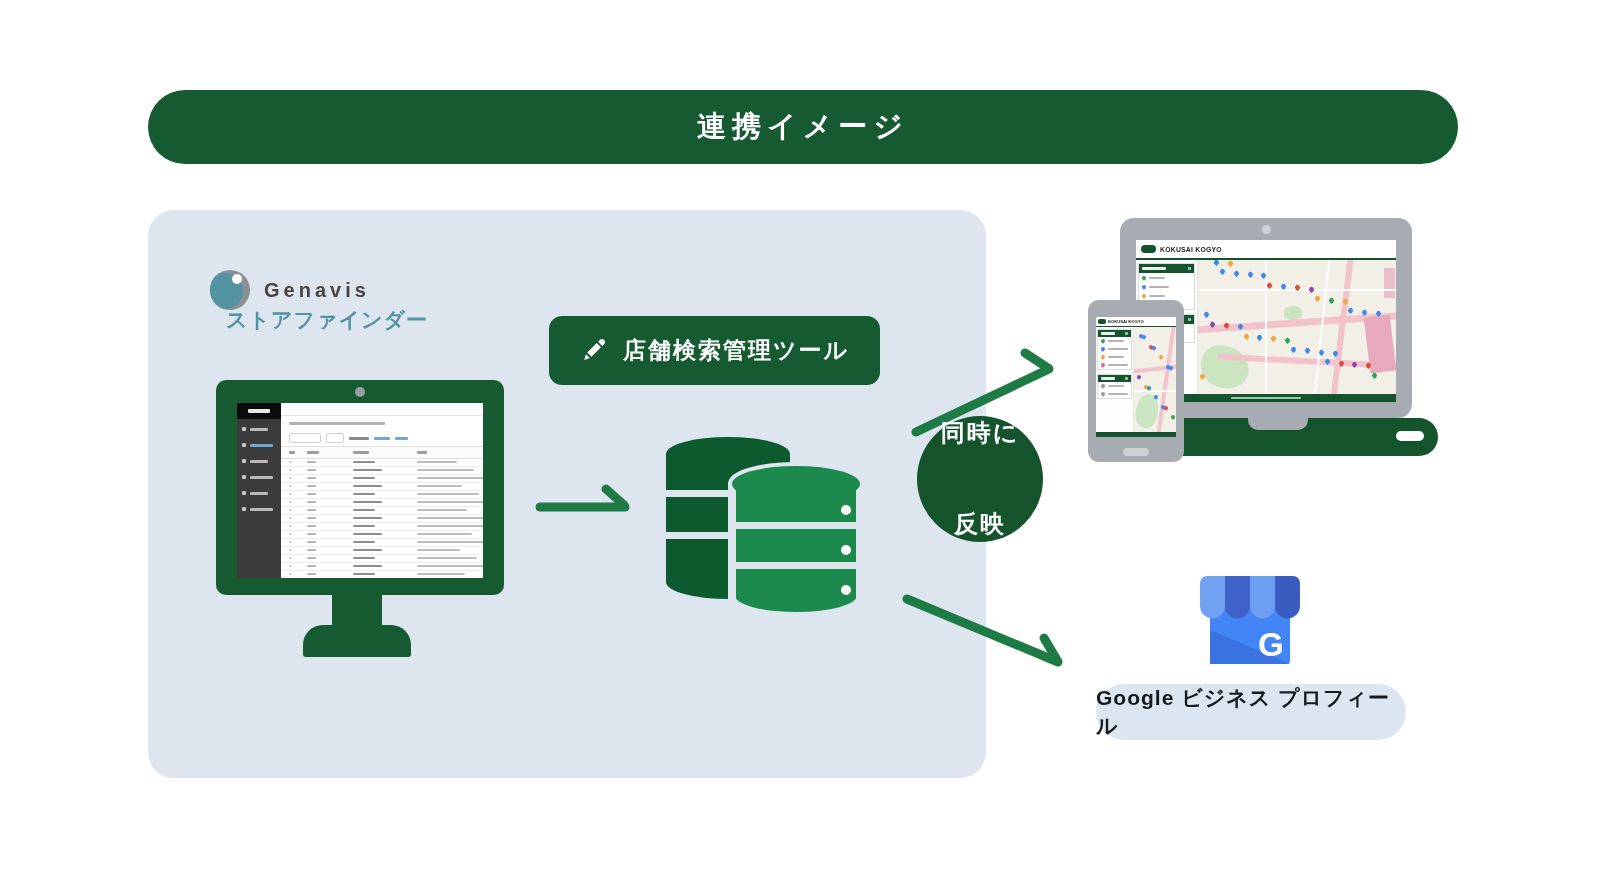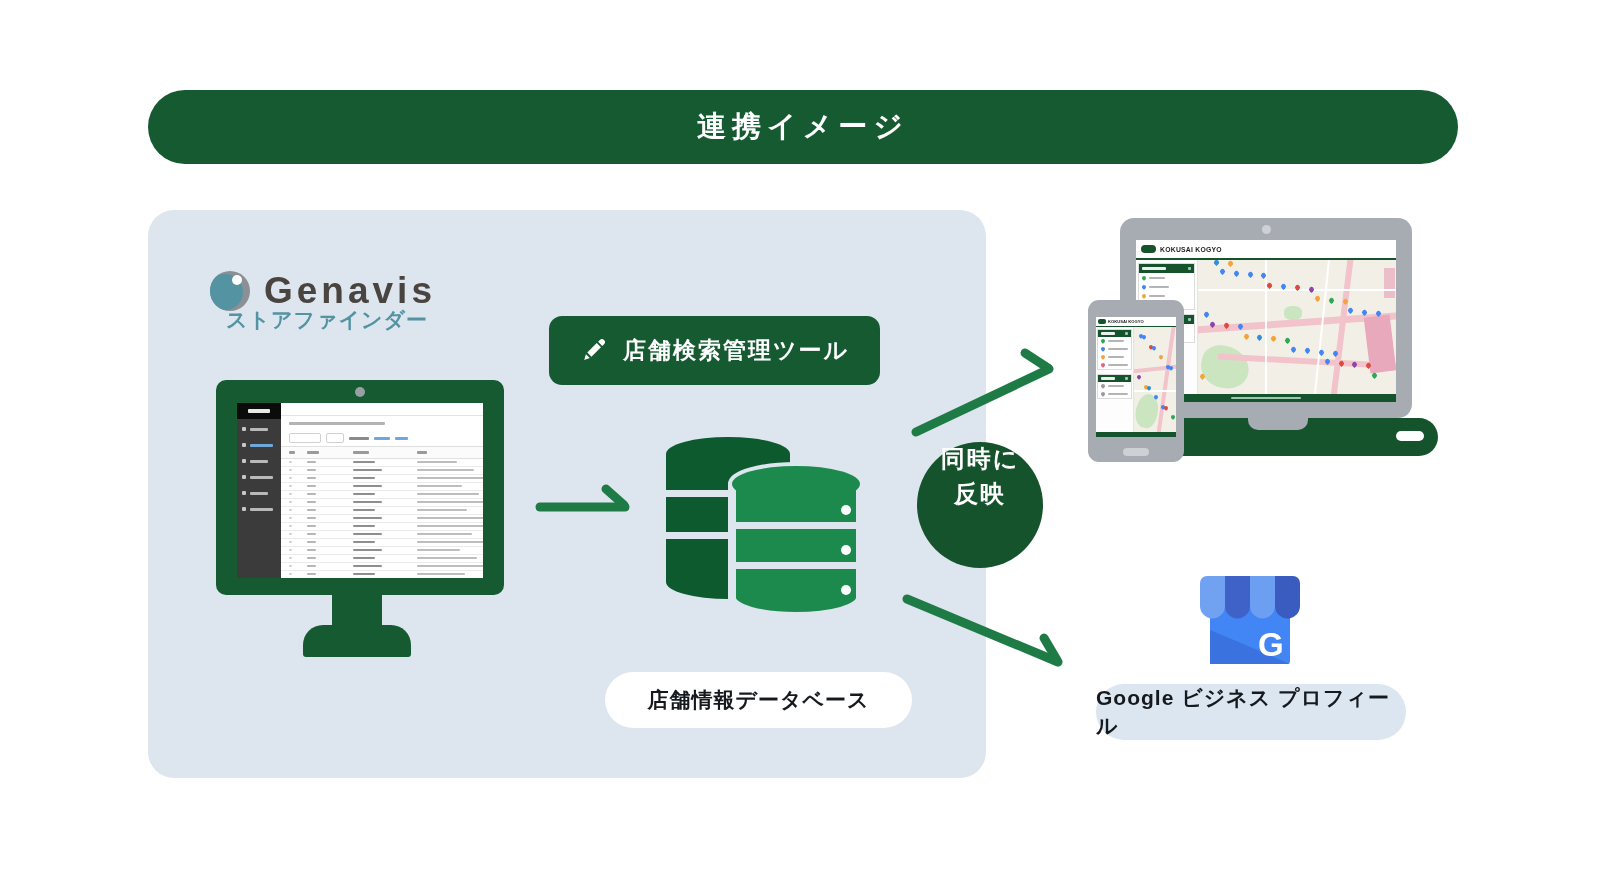--- a/index.html
+++ b/index.html
@@ -11,21 +11,21 @@
   .banner-title{color:#fff;font-size:29px;font-weight:700;letter-spacing:6px;}
 
   
   .panel{position:absolute;left:148px;top:210px;width:838px;height:568px;background:#DDE6EF;border-radius:26px;}
 
   
   .logo-row{position:absolute;left:210px;top:270px;display:flex;align-items:center;}
   .logo-mark{position:relative;width:40px;height:40px;border-radius:50%;background:#8a9094;overflow:hidden;}
   .logo-mark .inner{position:absolute;left:-3px;top:3px;width:36px;height:36px;border-radius:50%;background:#5493A2;}
   .logo-mark .notch{position:absolute;left:22px;top:4px;width:10px;height:10px;border-radius:50%;background:#fdfdfd;}
-  .logo-brand{margin-left:14px;font-size:37px;font-weight:700;color:#4a4441;letter-spacing:4px;}
+  .logo-brand{margin-left:14px;font-size:20px;font-weight:700;color:#4a4441;letter-spacing:4px;}
   .logo-line2{position:absolute;left:214px;top:306px;display:flex;align-items:baseline;color:#5493A2;}
   .logo-product{font-size:38px;font-weight:700;letter-spacing:2px;}
   .logo-subtitle{font-size:21px;font-weight:700;margin-left:12px;letter-spacing:1px;}
 
   
   .monitor{position:absolute;left:216px;top:380px;width:288px;height:215px;background:#155A31;border-radius:10px;}
   .monitor .cam{position:absolute;left:50%;top:7px;width:10px;height:10px;margin-left:-5px;border-radius:50%;background:#98a0a6;}
   .monitor-screen{position:absolute;left:21px;top:23px;width:246px;height:175px;background:#fff;overflow:hidden;display:flex;}
   .admin-side{width:44px;background:#3b3b3b;flex:none;}
   .admin-side .hd{height:16px;background:#0b0b0b;display:flex;align-items:center;justify-content:center;}
@@ -56,22 +56,22 @@
     font-size:21px;font-weight:700;color:#15191d;letter-spacing:1px;}
   .pill.white{background:#ffffff;}
   .pill.blue{background:#DCE6F0;}
 
   
   .edit-btn{position:absolute;left:549px;top:316px;width:331px;height:69px;background:#155A31;border-radius:13px;
     display:flex;align-items:center;justify-content:center;gap:16px;}
   .edit-btn .lbl{color:#fff;font-size:23px;font-weight:700;letter-spacing:2px;}
 
   
-  .sync-circle{position:absolute;left:917px;top:442px;width:126px;height:126px;border-radius:50%;background:#14532C;
-    display:flex;flex-direction:column;align-items:center;justify-content:flex-start;z-index:5;}
+  .sync-circle{position:absolute;left:917px;top:416px;width:126px;height:126px;border-radius:50%;background:#14532C;
+    display:flex;flex-direction:column;align-items:center;justify-content:space-between;z-index:5;}
   .sync-circle span{color:#fff;font-size:24px;font-weight:700;letter-spacing:2px;line-height:1.45;}
 
   
   .arrow{position:absolute;overflow:visible;}
   .arrow line{stroke:#1E7B45;stroke-width:9;stroke-linecap:round;}
 
   
   .laptop-screen{position:absolute;left:1120px;top:218px;width:292px;height:200px;background:#A7ABB2;border-radius:14px;z-index:1;}
   .laptop-screen .cam{position:absolute;left:50%;top:7px;width:9px;height:9px;margin-left:-4px;border-radius:50%;background:#cdd0d4;}
   .site{position:absolute;background:#fff;overflow:hidden;}
@@ -314,23 +314,20 @@
     <rect x="6" y="102" width="132" height="7" rx="3.5" fill="#DDE6EF"></rect>
     <path d="M76 54 a64 18 0 0 1 128 0 V168 a64 18 0 0 1 -128 0 Z" fill="#1B8A4C" stroke="#DDE6EF" stroke-width="8"></path>
     <ellipse cx="140" cy="54" rx="64" ry="18" fill="#1B8A4C"></ellipse>
     <rect x="72" y="92" width="140" height="7" rx="3.5" fill="#DDE6EF"></rect>
     <rect x="72" y="132" width="140" height="7" rx="3.5" fill="#DDE6EF"></rect>
     <circle cx="190" cy="80" r="5" fill="#fff"></circle>
     <circle cx="190" cy="120" r="5" fill="#fff"></circle>
     <circle cx="190" cy="160" r="5" fill="#fff"></circle>
   </svg>
 
-  <div class="pill white" style="left:605px;top:672px;width:307px;">
-    <span>店舗情報データベース</span>
-  </div>
 
   <div class="sync-circle">
     <span>同時に</span>
     <span>反映</span>
   </div>
 
   <svg class="arrow" style="left:905px;top:340px;" width="160" height="105">
     <line x1="11" y1="92" x2="144" y2="29"></line>
     <line x1="120" y1="13" x2="143" y2="28"></line>
   </svg>

